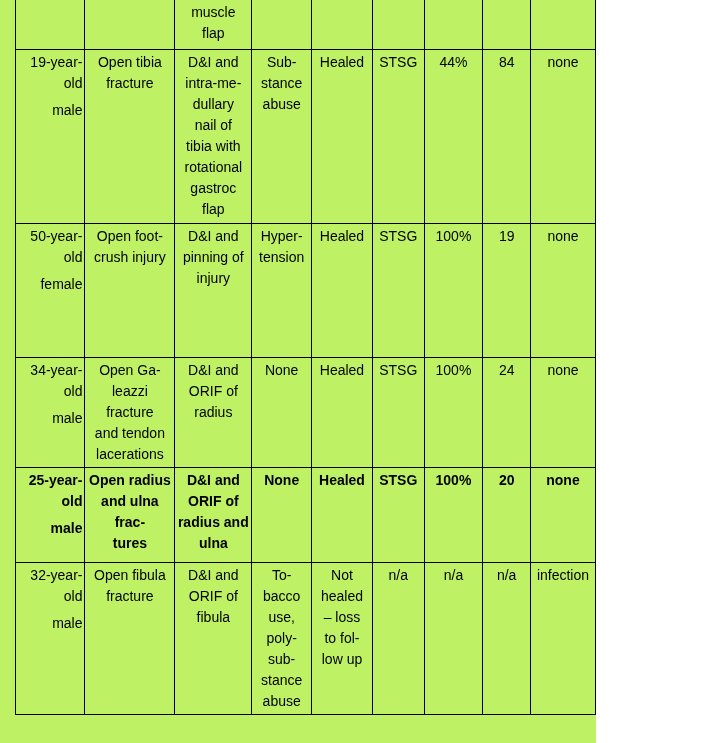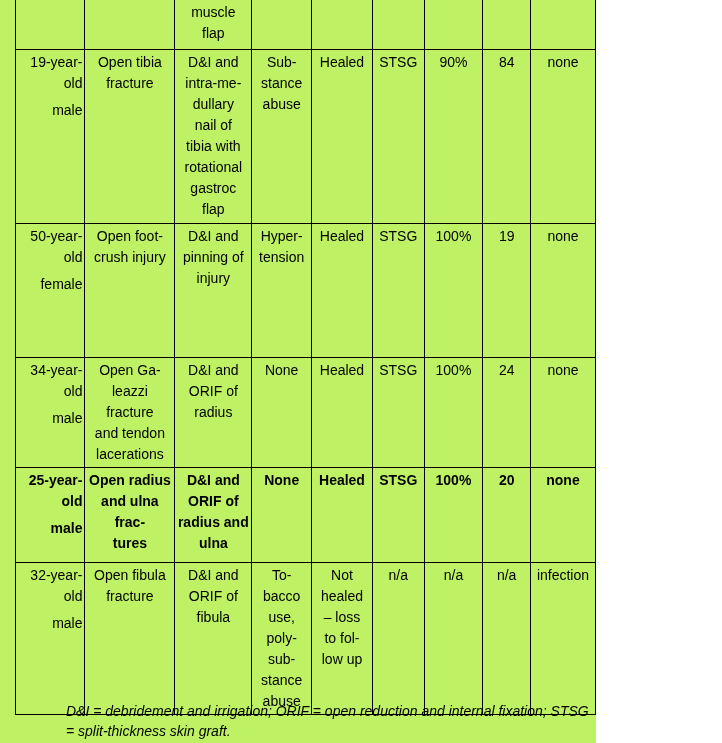--- a/index.html
+++ b/index.html
@@ -130,21 +130,21 @@
 stance
 abuse</div>
           </td>
           <td class="col-4">
             <div class="para">Healed</div>
           </td>
           <td class="col-5">
             <div class="para">STSG</div>
           </td>
           <td class="col-6">
-            <div class="para">90%</div>
+            <div class="para">44%</div>
           </td>
           <td class="col-7">
             <div class="para">84</div>
           </td>
           <td class="col-8">
             <div class="para">none</div>
           </td>
         </tr>
         <tr>
           <td class="col-0">
@@ -293,15 +293,13 @@
           <td class="col-7">
             <div class="para">n/a</div>
           </td>
           <td class="col-8">
             <div class="para">infection</div>
           </td>
         </tr>
       </tbody>
   </table>
 
-  <div class="footnote">D&amp;I = debridement and irrigation; ORIF = open reduction and internal fixation; STSG
-= split-thickness skin graft.</div>
 </div>
 
 </body></html>

